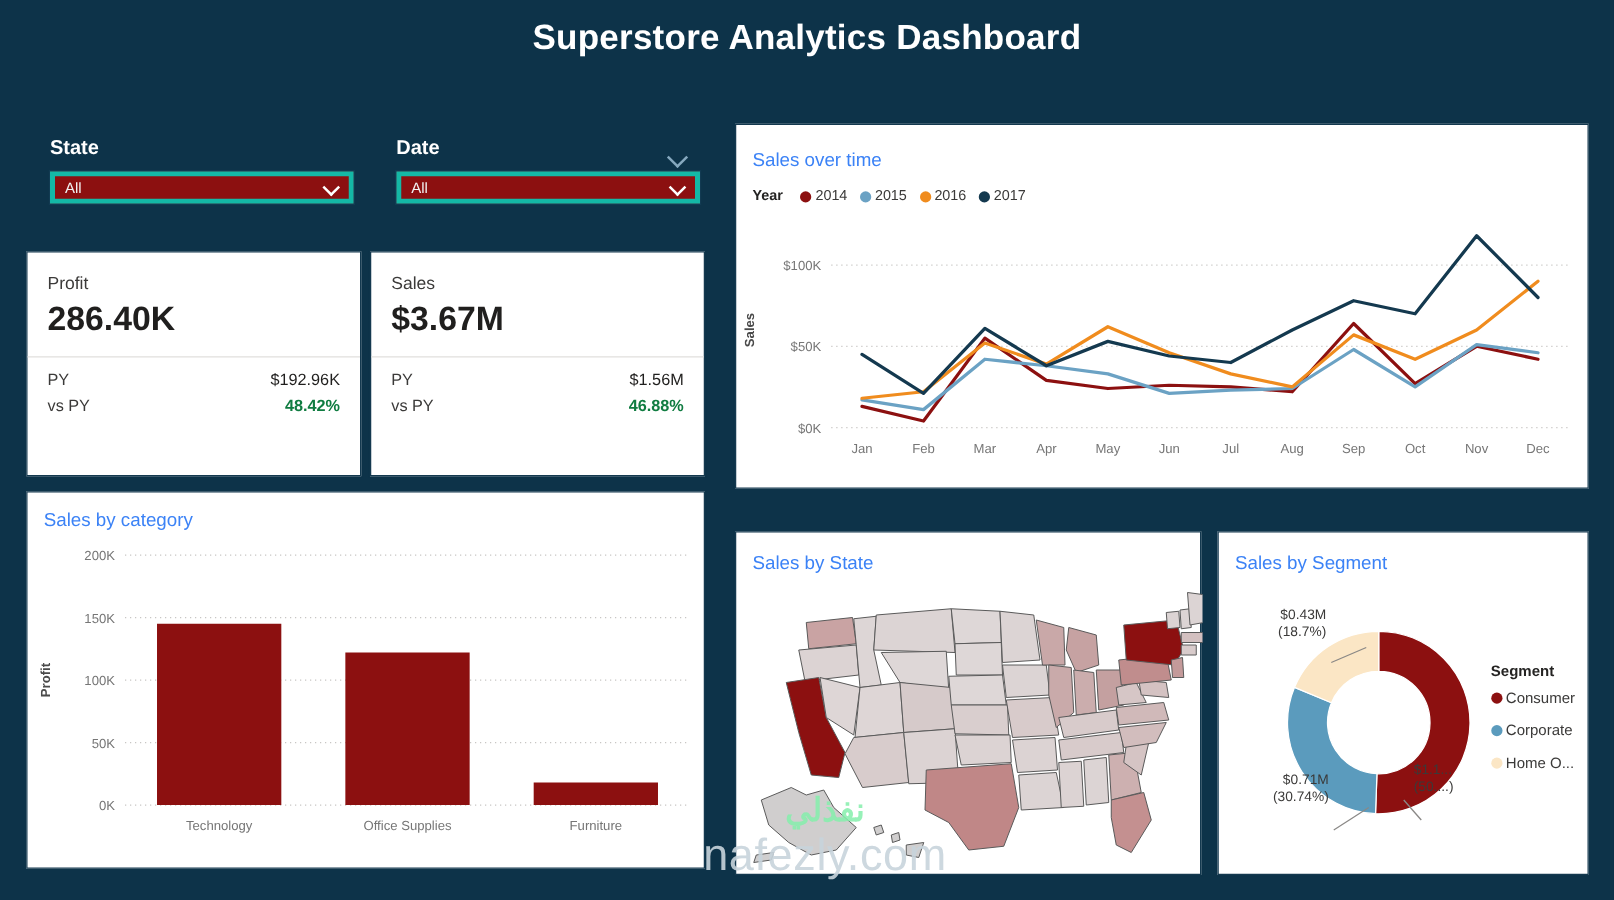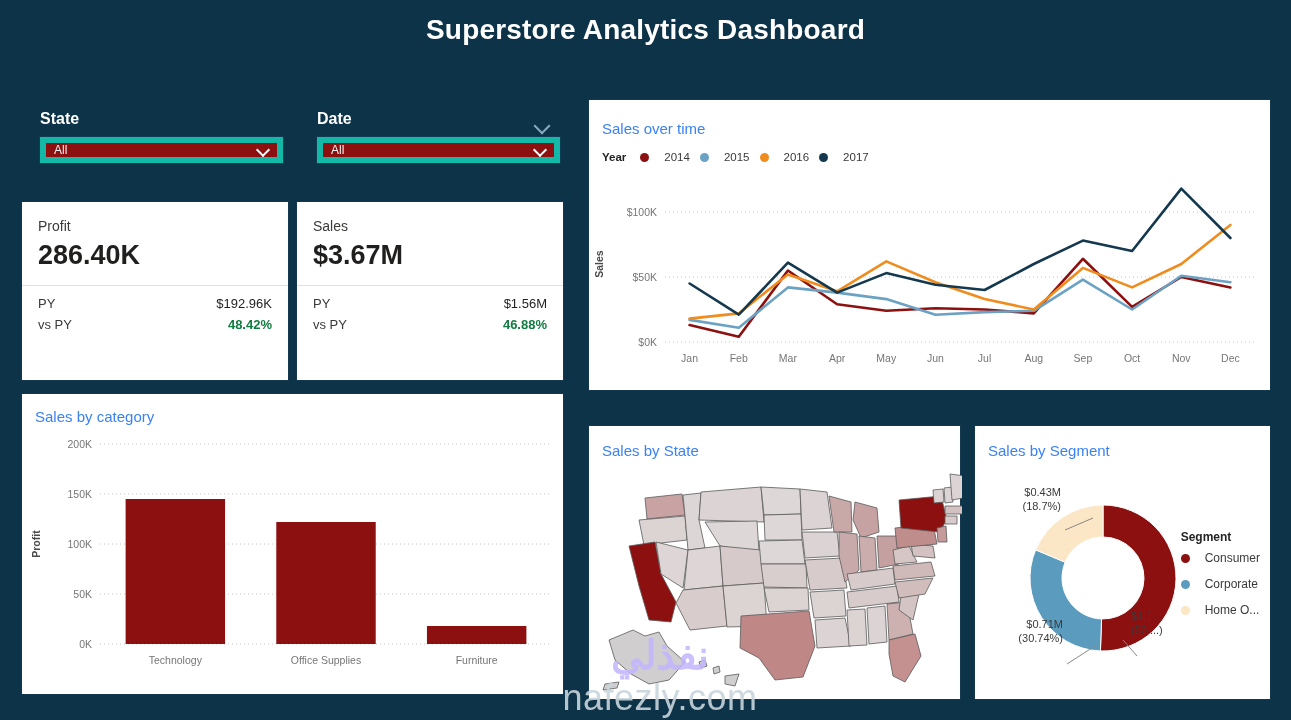--- a/index.html
+++ b/index.html
@@ -18,21 +18,21 @@
     font-size: 28px; font-weight: bold; letter-spacing: .2px;
   }
 
   
   .slicer { position: absolute; }
   .slicer-label {
     color: #ffffff; font-size: 16px; font-weight: bold; margin-bottom: 9px;
   }
   .slicer-box {
     position: relative; height: 26px; background: #8c1010;
-    border: 6px solid #14b8a6; outline: 1px solid #123a52;
+    border: 4px solid #14b8a6; outline: 1px solid #123a52;
     display: flex; align-items: center; padding: 0 8px;
   }
   .slicer-box .val { color: #f2f2f2; font-size: 12px; }
   .chev {
     position: absolute; right: 8px; top: 50%; width: 11px; height: 11px;
     margin-top: -6px;
   }
   .chev::before {
     content: ""; position: absolute; left: 0; top: 1px;
     width: 8px; height: 8px;
@@ -68,33 +68,33 @@
     display: flex; justify-content: space-between; align-items: baseline;
     font-size: 13px; color: #3b3a39; margin-bottom: 6px;
   }
   .kpi-row .v { color: #201f1e; }
   .kpi-row .v.pos { color: #107c41; font-weight: bold; }
 
   
   .axis-text { font-size: 10.5px; fill: #767676; }
   .axis-title { font-size: 10.5px; fill: #4a4a4a; font-weight: bold; }
   .grid-line { stroke: #c8c6c4; stroke-width: 1; stroke-dasharray: 1 3; }
-  .legend-row { display: flex; align-items: center; gap: 15px; font-size: 11.5px; color: #3b3a39; text-align: right; }
+  .legend-row { display: flex; align-items: center; gap: 3px; font-size: 11.5px; color: #3b3a39; text-align: right; }
   .legend-title { font-size: 11.5px; font-weight: bold; color: #252423; margin-right: 4px; }
   .dot { width: 9px; height: 9px; border-radius: 50%; display: inline-block; }
 
   
   .donut-legend { position: absolute; right: 10px; top: 104px; }
   .donut-legend .legend-head { font-size: 12px; font-weight: bold; color: #252423; margin-bottom: 7px; }
   .donut-legend .legend-row { margin-bottom: 12px; font-size: 12px; }
   .callout { position: absolute; font-size: 11px; color: #3b3a39; line-height: 1.25; }
 
   
   .wm { position: absolute; left: 545px; top: 635px; width: 230px; text-align: center; pointer-events: none; }
-  .wm-ar { font-size: 40px; font-weight: bold; color: #c4b5fd; opacity: .85; line-height: 1; }
+  .wm-ar { font-size: 26px; font-weight: bold; color: #86efac; opacity: .85; line-height: 1; }
   .wm-en { font-size: 36px; color: #c8d4dc; opacity: .9; letter-spacing: .5px; margin-top: 2px; }
 </style>
 </head>
 <body>
 
 <div id="root">
 
   <div class="dash-title">Superstore Analytics Dashboard</div>
 
   <div class="slicer" style="left:40px; top:110px; width:243px;">

